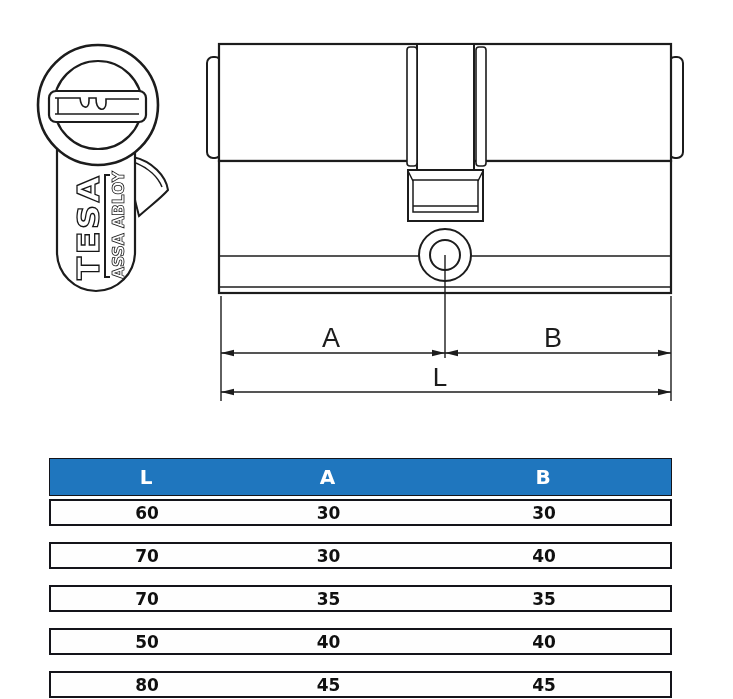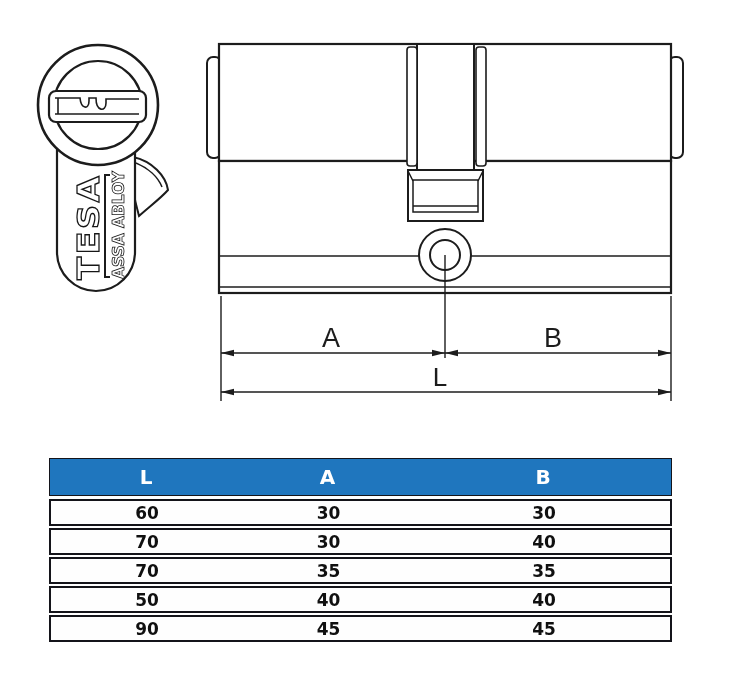--- a/index.html
+++ b/index.html
@@ -16,21 +16,21 @@
     display:grid;grid-template-columns:192px 171px 260px;align-items:center;
     height:38px;border:1px solid #14141a;box-sizing:border-box;margin-bottom:3px;
   }
   .tbl-header .cell{
     text-align:center;color:#ffffff;font-size:20px;font-weight:bold;
     font-family:"DejaVu Sans","Liberation Sans",sans-serif;
   }
   .tbl-row{
     display:grid;grid-template-columns:192px 171px 260px;align-items:center;
     height:27px;box-sizing:border-box;border:2px solid #14141a;background:#fefefe;
-    margin-bottom:2px;
+    margin-bottom:16px;
   }
   .tbl-row .cell{
     text-align:center;color:#101010;font-size:17px;font-weight:bold;
     font-family:"DejaVu Sans","Liberation Sans",sans-serif;
   }
 </style>
 </head>
 <body>
 
 <div id="canvas">
@@ -124,18 +124,18 @@
       <div class="cell">70</div>
       <div class="cell">35</div>
       <div class="cell">35</div>
     </div>
     <div class="tbl-row">
       <div class="cell">50</div>
       <div class="cell">40</div>
       <div class="cell">40</div>
     </div>
     <div class="tbl-row">
-      <div class="cell">90</div>
+      <div class="cell">80</div>
       <div class="cell">45</div>
       <div class="cell">45</div>
     </div>
   </div>
 </div>
 
 </body></html>

